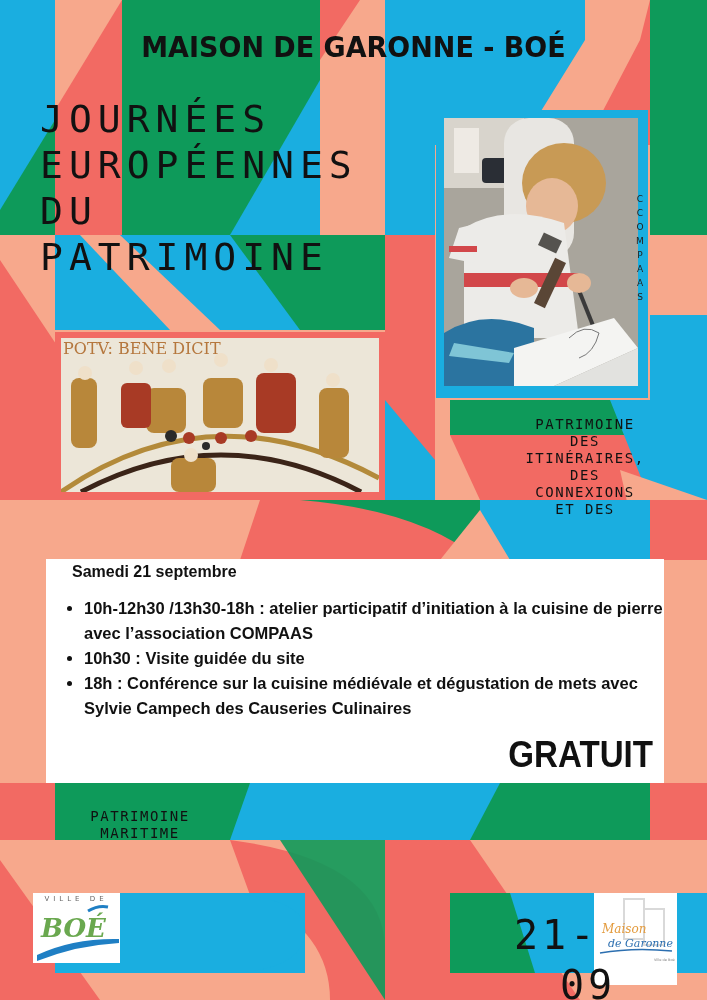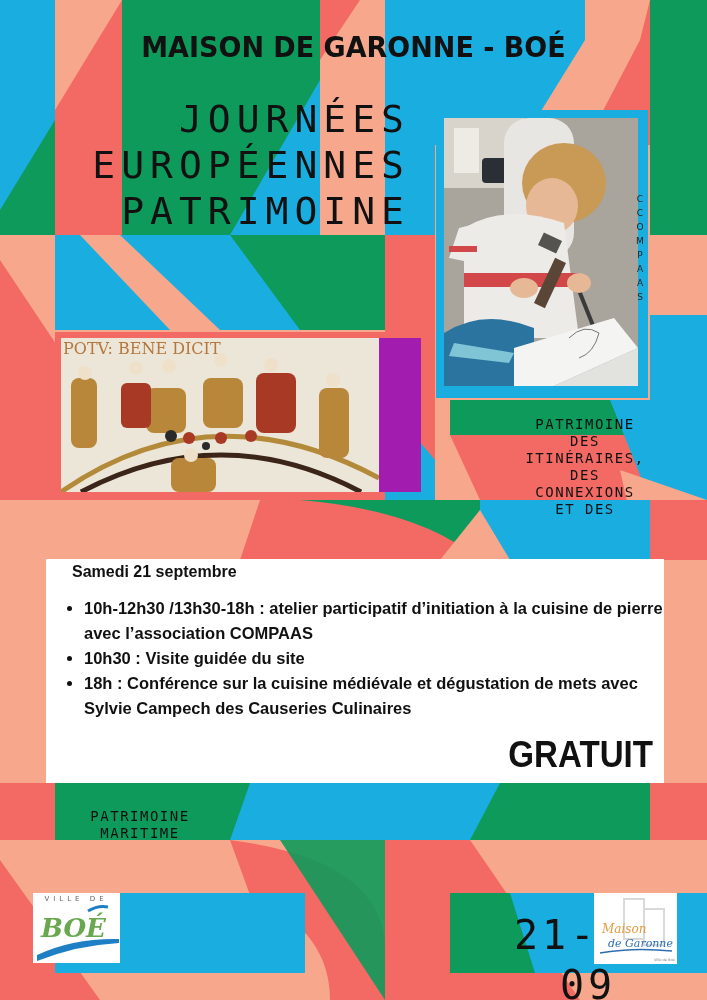--- a/index.html
+++ b/index.html
@@ -3,42 +3,42 @@
 <meta charset="utf-8">
 <style>
   html, body { margin: 0; padding: 0; }
   body { width: 707px; height: 1000px; position: relative; overflow: hidden; background: #f7a88c; font-family: "DejaVu Sans", sans-serif; }
   #bg { position: absolute; left: 0; top: 0; width: 707px; height: 1000px; }
   .abs { position: absolute; }
 
   .venue-title { left: 0; width: 707px; top: 30px; text-align: center; font-family: "DejaVu Sans", sans-serif; font-weight: bold; font-size: 29px; color: #111; letter-spacing: 0px; transform: scaleX(0.93); }
 
   .mono { font-family: "DejaVu Sans Mono", monospace; color: #111; }
-  .event-title { left: 40px; width: 370px; top: 96px; text-align: right; font-size: 38px; line-height: 46px; letter-spacing: 6px; }
+  .event-title { left: 40px; width: 370px; top: 96px; text-align: left; font-size: 38px; line-height: 46px; letter-spacing: 6px; }
   .event-title div { transform: scaleY(1.0); }
 
   .photo-frame { left: 436px; top: 110px; width: 212px; height: 288px; background: #1aaee0; }
   .photo { left: 444px; top: 118px; width: 194px; height: 268px; overflow: hidden; background: #b8b3a8; }
   .vertical-text { left: 634px; top: 192px; width: 12px; font-family: "DejaVu Sans", sans-serif; font-size: 9px; line-height: 14px; color: #222; text-align: center; }
 
   .tapestry-frame { left: 55px; top: 332px; width: 330px; height: 168px; background: #f26a63; }
-  .tapestry { left: 61px; top: 338px; width: 360px; height: 154px; overflow: hidden; background: #a21caf; }
+  .tapestry { left: 61px; top: 338px; width: 318px; height: 154px; overflow: hidden; background: #4d7c0f; }
 
   .theme-text { left: 500px; top: 416px; width: 170px; text-align: center; font-size: 14px; line-height: 17px; letter-spacing: 1.5px; }
 
   .info-box { left: 46px; top: 559px; width: 618px; height: 224px; background: #ffffff; }
   .info-date { left: 72px; top: 563px; font-family: "Liberation Sans", sans-serif; font-size: 16px; font-weight: bold; color: #111; }
   .info-list { left: 62px; top: 596px; width: 590px; margin: 0; padding: 0 0 0 22px; font-family: "Liberation Sans", sans-serif; font-size: 16.5px; line-height: 25px; font-weight: bold; color: #111; }
   .info-list li { margin: 0; padding: 0; }
   .gratuit { left: 440px; top: 734px; width: 213px; text-align: right; font-family: "Liberation Sans", sans-serif; font-weight: bold; font-size: 36px; color: #111; transform: scaleX(0.92); transform-origin: right; }
 
   .maritime { left: 70px; top: 808px; width: 140px; text-align: center; font-size: 14px; line-height: 17px; letter-spacing: 1.5px; }
 
   .boe-logo { left: 33px; top: 893px; width: 87px; height: 70px; background: #ffffff; }
-  .maison-logo { left: 594px; top: 893px; width: 83px; height: 71px; background: #ffffff; }
+  .maison-logo { left: 594px; top: 893px; width: 83px; height: 92px; background: #ffffff; }
 
   .date-big { left: 498px; top: 910px; width: 120px; font-size: 40px; line-height: 50px; letter-spacing: 4px; text-align: left; }
   .date-big .l1 { padding-left: 16px; }
   .date-big .l2 { padding-left: 62px; }
 </style>
 </head>
 <body>
 
 <svg id="bg" viewBox="0 0 707 1000" xmlns="http://www.w3.org/2000/svg">
   <rect x="0" y="0" width="707" height="1000" fill="#f7a88c"></rect>
@@ -93,20 +93,21 @@
   <rect x="450" y="893" width="257" height="80" fill="#1aaee0"></rect>
   <rect x="450" y="893" width="85" height="80" fill="#0e9a5a"></rect>
   <polygon points="510,893 535,893 535,973" fill="#1aaee0"></polygon>
 </svg>
 
 <div class="abs venue-title">MAISON DE GARONNE - BOÉ</div>
 
 <div class="abs mono event-title">
   <div>JOURNÉES</div>
   <div>EUROPÉENNES</div>
+  <div>DU</div>
   <div>PATRIMOINE</div>
 </div>
 
 <div class="abs photo-frame"></div>
 <div class="abs photo" title="child-carving-stone-photo">
   <svg width="194" height="268" viewBox="0 0 194 268" xmlns="http://www.w3.org/2000/svg">
     <rect width="194" height="268" fill="#a9a59c"></rect>
     <rect x="0" y="0" width="80" height="70" fill="#d8d4cc"></rect>
     <rect x="10" y="10" width="25" height="45" fill="#eeeae4"></rect>
     <rect x="38" y="40" width="30" height="25" rx="4" fill="#2a2e35"></rect>

